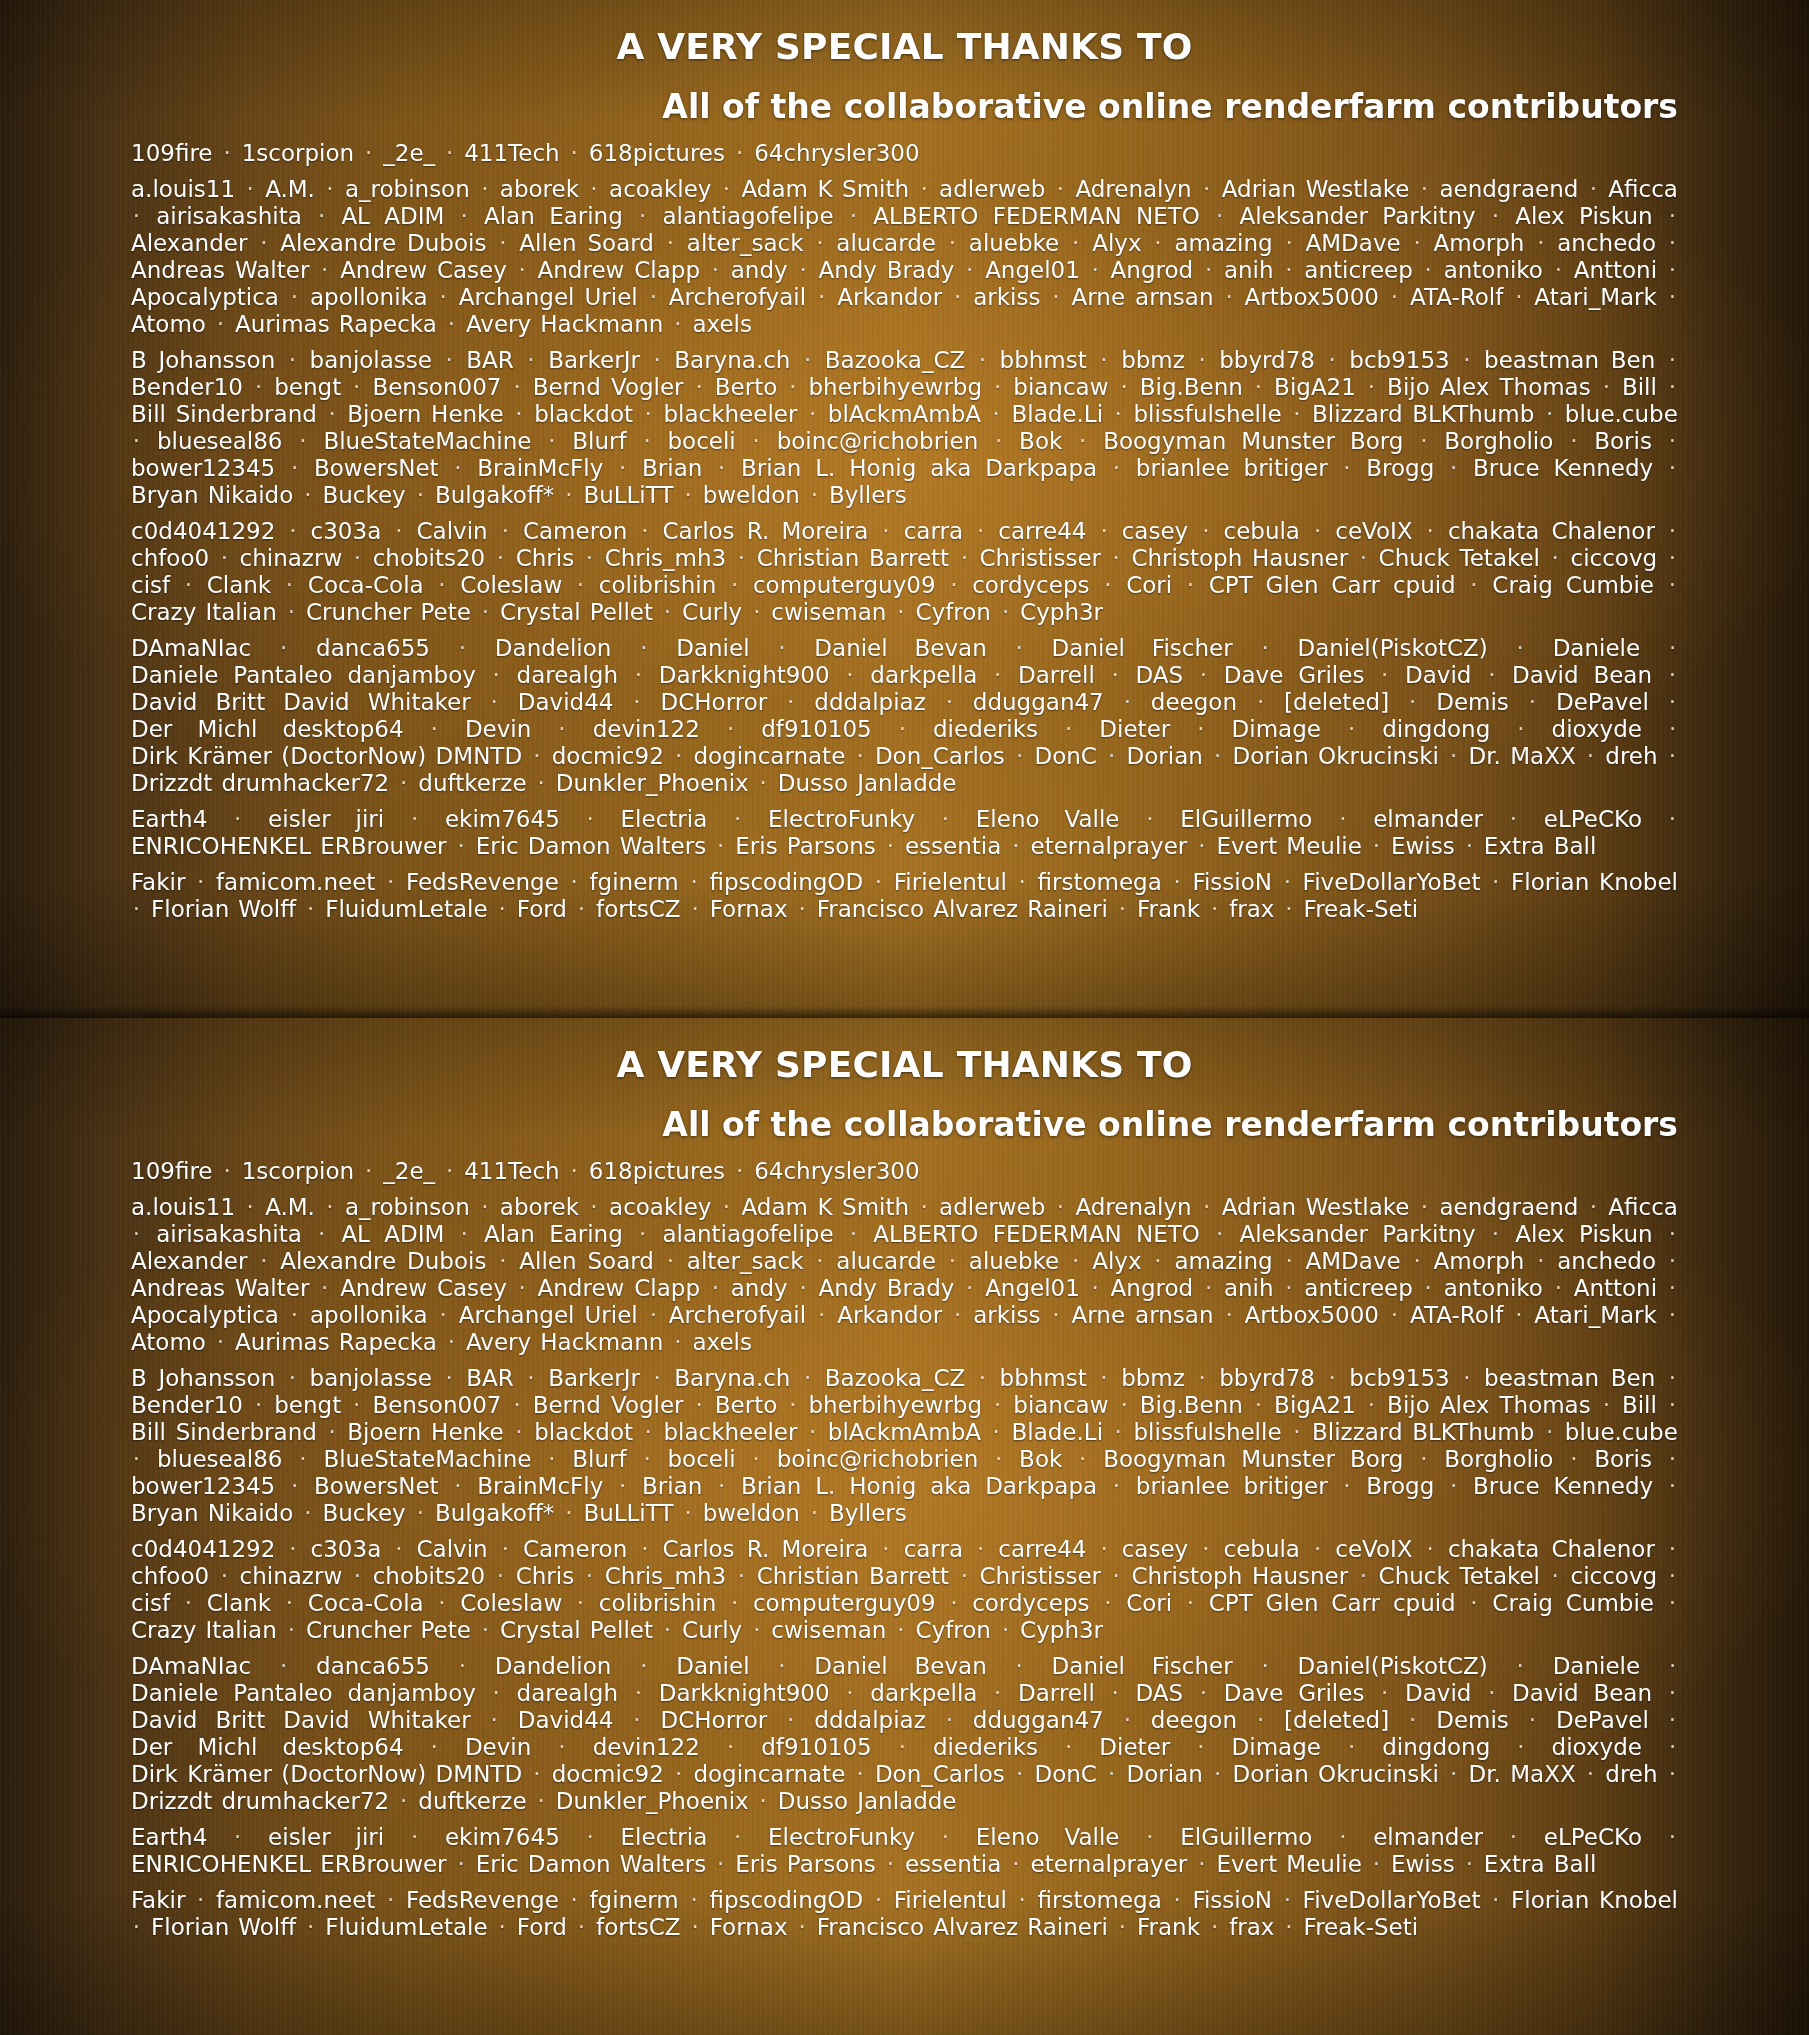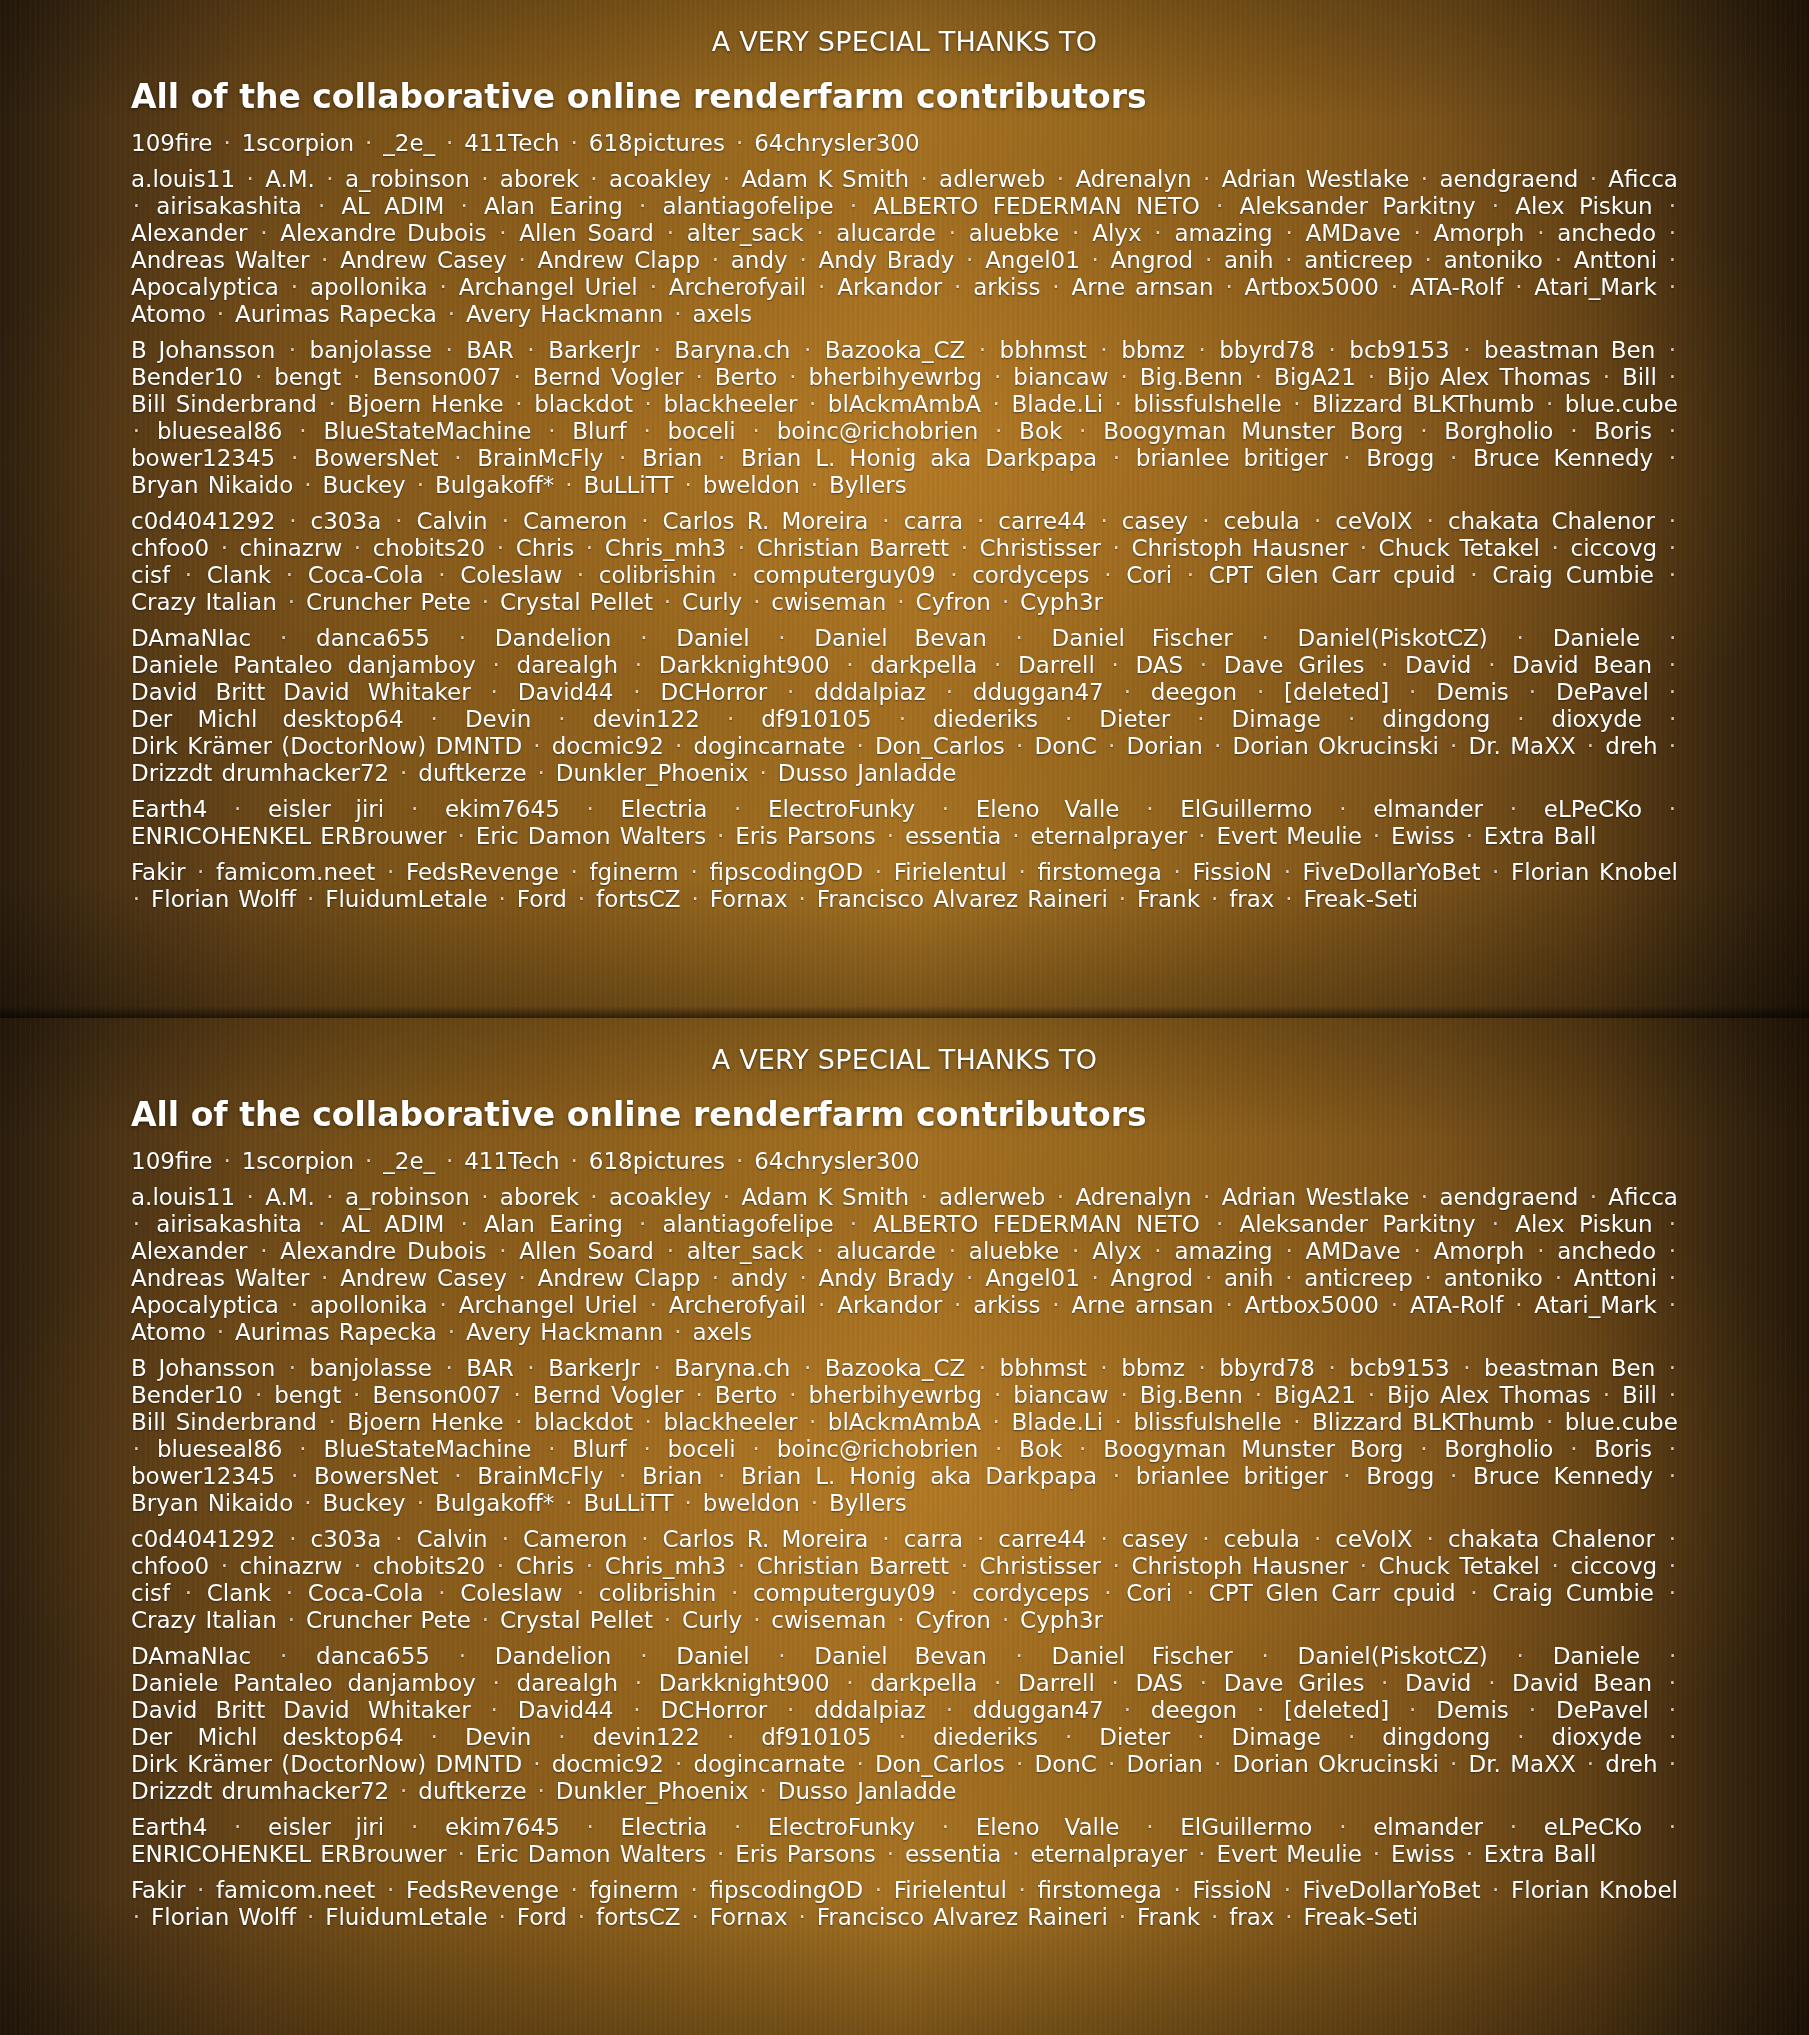--- a/index.html
+++ b/index.html
@@ -47,28 +47,28 @@
         rgba(255,255,255,0.0) 5px),
       linear-gradient(180deg, rgba(0,0,0,0.22) 0%, rgba(0,0,0,0.0) 12%, rgba(0,0,0,0.0) 86%, rgba(0,0,0,0.30) 100%);
   }
   .content {
     position: relative;
     z-index: 2;
     padding: 0 131px;
   }
   .heading-small {
     text-align: center;
-    font-size: 27px;
-    font-weight: normal;
+    font-size: 36px;
+    font-weight: bold;
     letter-spacing: 0.2px;
     padding-top: 26px;
     text-shadow: 0 1.4px 2.7px rgba(0,0,0,0.55);
   }
   .heading-large {
-    text-align: left;
+    text-align: right;
     font-size: 33px;
     font-weight: bold;
     padding-top: 20px;
     padding-bottom: 8.1px;
     text-shadow: 0 1.4px 3.2px rgba(0,0,0,0.55);
   }
   .group {
     font-size: 23px;
     line-height: 27px;
     text-align: justify;

